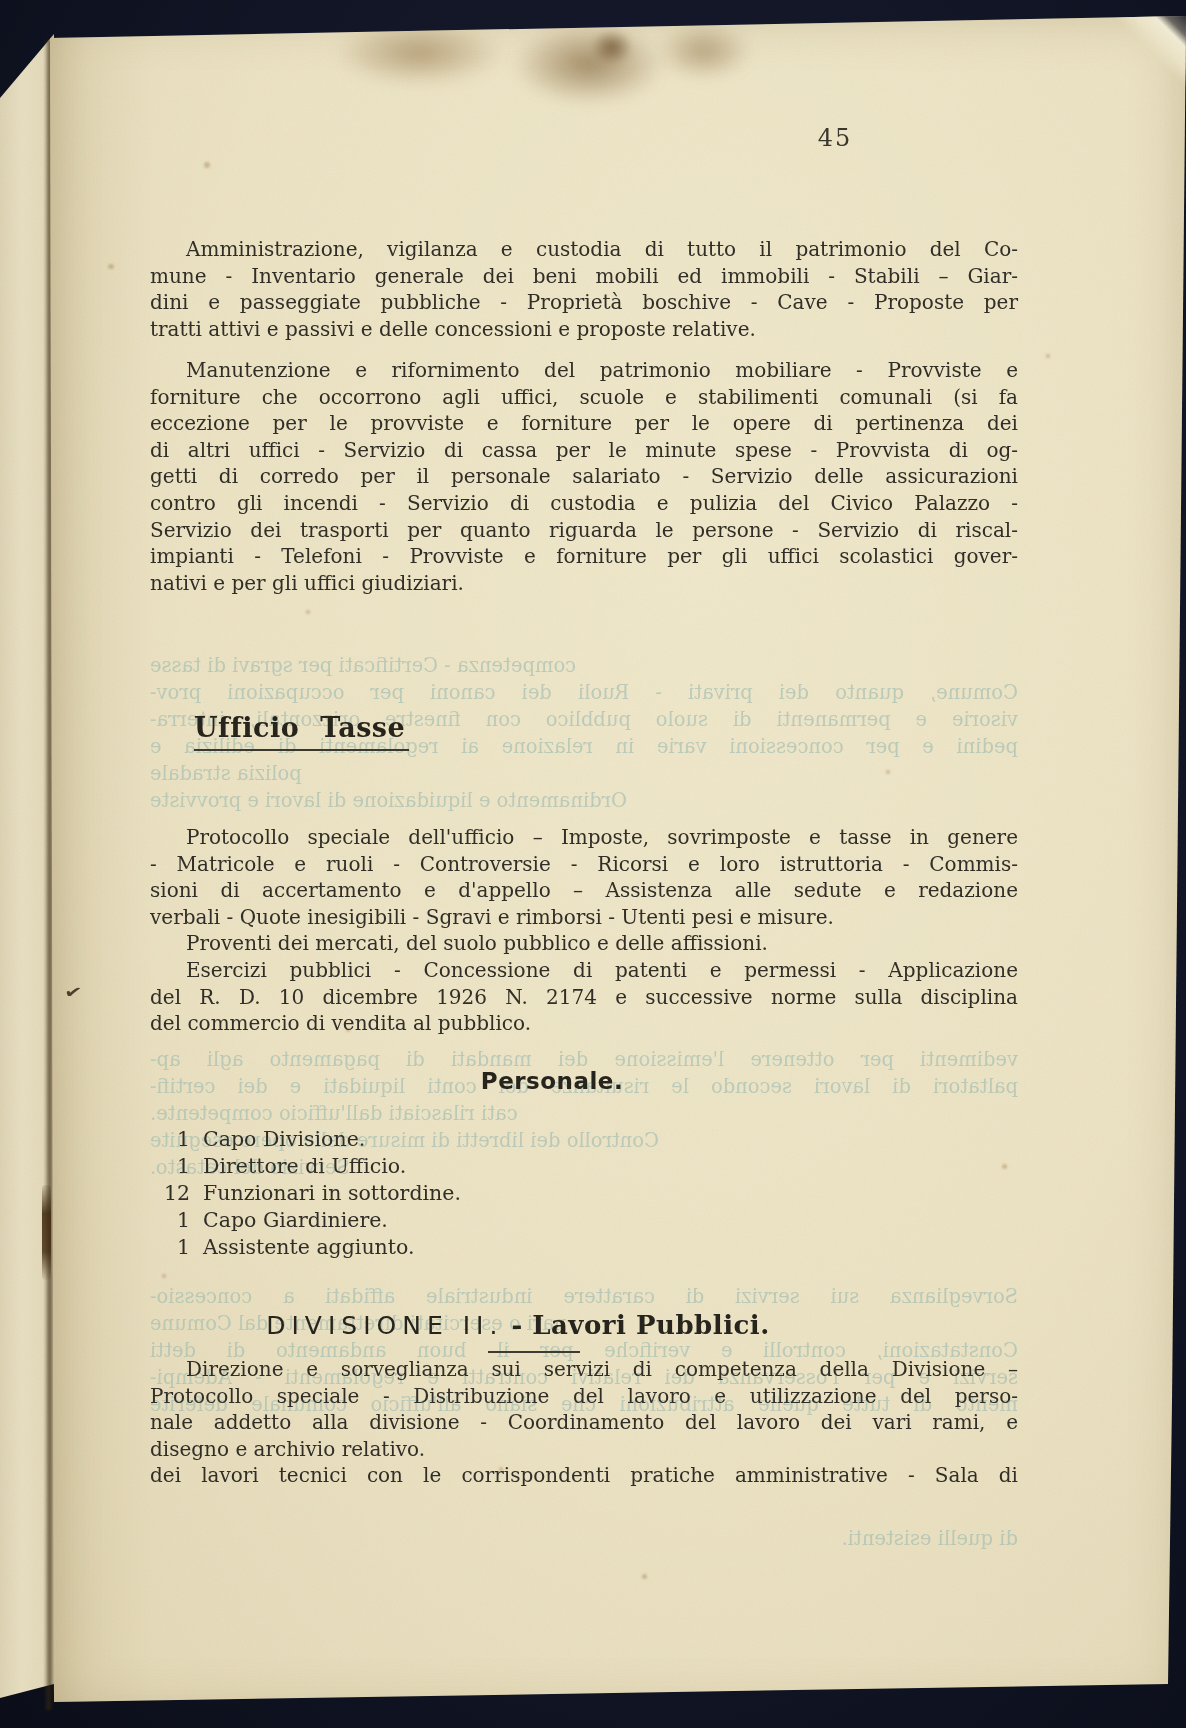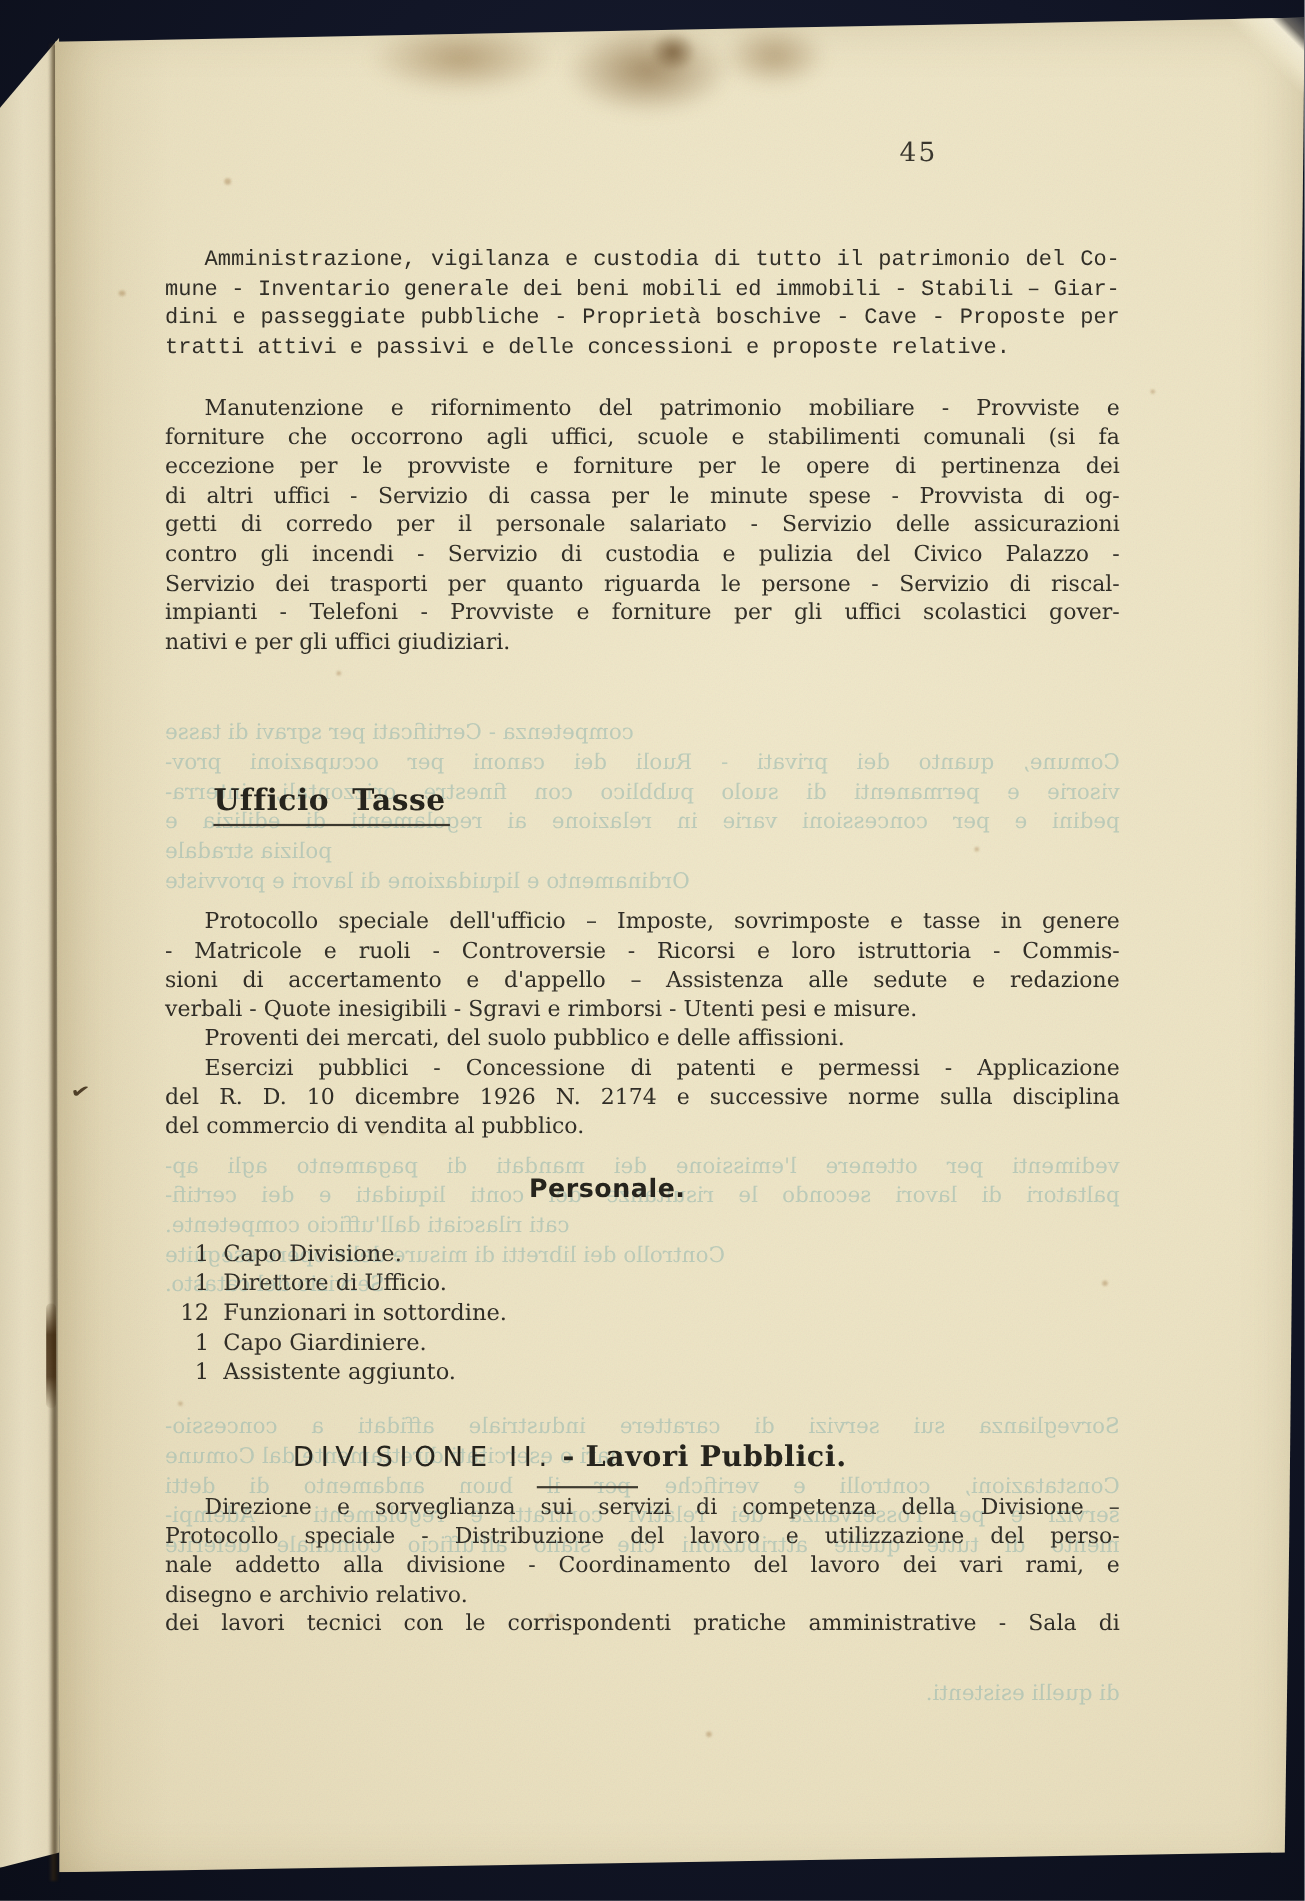--- a/index.html
+++ b/index.html
@@ -123,21 +123,21 @@
       <div class="gline" style="text-align: justify; text-align-last: justify;">Constatazioni, controlli e verifiche per il buon andamento di detti</div>
       <div class="gline" style="text-align: justify; text-align-last: justify;">servizi e per l'osservanza dei relativi contratti e regolamenti - Adempi-</div>
       <div class="gline" style="text-align: justify; text-align-last: justify;">mento di tutte quelle attribuzioni che siano all'ufficio comunale deferite</div>
     </div>
   <div class="ghost-block" style="top:1513px;">
       <div class="gline" style="text-align: left;">di quelli esistenti.</div>
     </div>
 
   <div class="inktext page-number">45</div>
 
-  <div class="inktext tcol" style="top:212px;font-family:Liberation Mono, monospace;">
+  <div class="inktext tcol" style="top:224px;">
       <div class="tline just ind">Amministrazione, vigilanza e custodia di tutto il patrimonio del Co-</div>
       <div class="tline just">mune - Inventario generale dei beni mobili ed immobili - Stabili – Giar-</div>
       <div class="tline just">dini e passeggiate pubbliche - Proprietà boschive - Cave - Proposte per</div>
       <div class="tline">tratti attivi e passivi e delle concessioni e proposte relative.</div>
     </div>
 
   <div class="inktext tcol" style="top:345px;">
       <div class="tline just ind">Manutenzione e rifornimento del patrimonio mobiliare - Provviste e</div>
       <div class="tline just">forniture che occorrono agli uffici, scuole e stabilimenti comunali (si fa</div>
       <div class="tline just">eccezione per le provviste e forniture per le opere di pertinenza dei</div>

